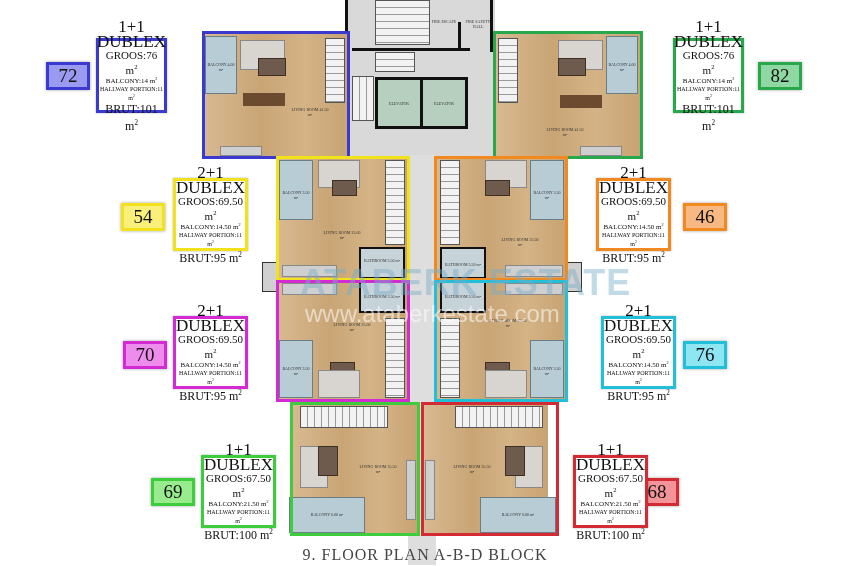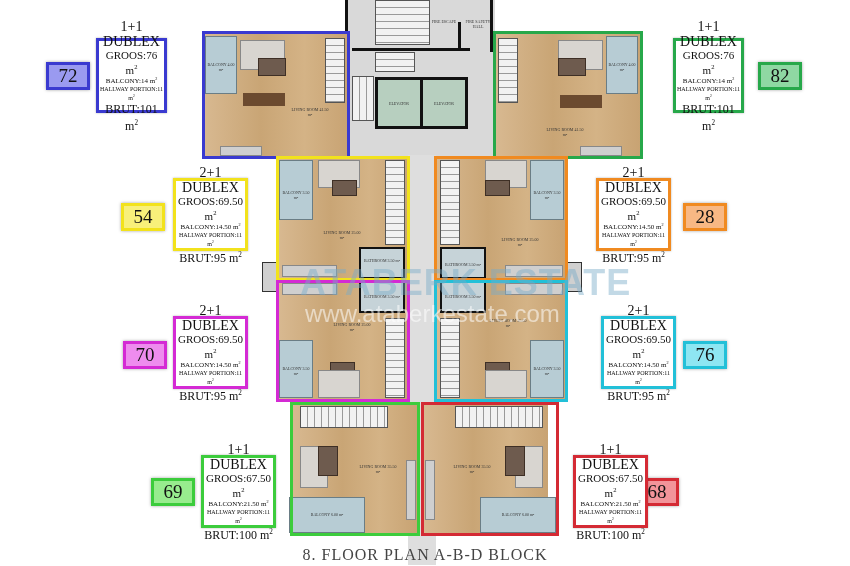--- a/index.html
+++ b/index.html
@@ -13,21 +13,21 @@
   .stairsh{background:repeating-linear-gradient(90deg,#f2f2f2 0 6px,#9a9a9a 6px 7px);border:1px solid #555}
   .bath{background:#c6d3d8;border:2px solid #111}
   .elev{background:#b7cfbf;border:3px solid #111}
   .sofa{background:#d8d5d0;border:1px solid #888}
   .rug{background:#6e5b4e;border:1px solid #3e2f25}
   .table{background:#6b4a2f}
   .kitchen{background:#cfcfcf;border:1px solid #888}
   .unit{position:absolute;border:3px solid;background:transparent}
   .rmlbl{position:absolute;font-size:4px;color:#333;text-align:center;line-height:5px;font-family:"Liberation Serif",serif}
   .info{position:absolute;background:#fff;border:3px solid;text-align:center;color:#111;display:flex;flex-direction:column;justify-content:center;align-items:center;font-family:"Liberation Serif",serif;box-shadow:0 0 2px rgba(0,0,0,.3)}
-  .info .t{font-size:14px;line-height:15px}
+  .info .t{font-size:17px;line-height:15px}
   .info .g{font-size:11px;line-height:12px}
   .info .b{font-size:7px;line-height:8px}
   .info .h{font-size:6px;line-height:7px}
   .info .br{font-size:12px;line-height:14px}
   .num{position:absolute;width:44px;height:28px;border:3px solid;display:flex;align-items:center;justify-content:center;font-size:19px;color:#111;font-family:"Liberation Serif",serif;box-shadow:0 0 3px rgba(0,0,0,.35)}
   .title{position:absolute;left:0;width:850px;top:546px;text-align:center;font-size:16px;letter-spacing:1px;color:#444;font-family:"Liberation Serif",serif}
   .wm{position:absolute;color:rgba(120,170,200,.45);font-family:"Liberation Sans",sans-serif}
   .sup{font-size:60%;vertical-align:super}
 </style>
 </head>
@@ -165,21 +165,21 @@
 
 <div class="num" style="left:121px;top:203px;border-color:#f2e21c;background:#f8f07a">54</div>
 <div class="info" style="left:173px;top:178px;width:75px;height:73px;border-color:#f2e21c">
   <div class="t">2+1 DUBLEX</div>
   <div class="g"><span>GROOS:69.50 m</span><span class="sup">2</span></div>
   <div class="b"><span>BALCONY:14.50 m</span><span class="sup">2</span></div>
   <div class="h"><span>HALLWAY PORTION:11 m</span><span class="sup">2</span></div>
   <div class="br"><span>BRUT:95 m</span><span class="sup">2</span></div>
 </div>
 
-<div class="num" style="left:683px;top:203px;border-color:#f08a20;background:#f8b884">28</div>
+<div class="num" style="left:683px;top:203px;border-color:#f08a20;background:#f8b884">46</div>
 <div class="info" style="left:596px;top:178px;width:75px;height:73px;border-color:#f08a20">
   <div class="t">2+1 DUBLEX</div>
   <div class="g"><span>GROOS:69.50 m</span><span class="sup">2</span></div>
   <div class="b"><span>BALCONY:14.50 m</span><span class="sup">2</span></div>
   <div class="h"><span>HALLWAY PORTION:11 m</span><span class="sup">2</span></div>
   <div class="br"><span>BRUT:95 m</span><span class="sup">2</span></div>
 </div>
 
 <div class="num" style="left:123px;top:341px;border-color:#d42ad4;background:#ee8cee">70</div>
 <div class="info" style="left:173px;top:316px;width:75px;height:73px;border-color:#d42ad4">
@@ -210,13 +210,13 @@
 
 <div class="num" style="left:635px;top:478px;border-color:#d42a34;background:#f2949a">68</div>
 <div class="info" style="left:573px;top:455px;width:75px;height:73px;border-color:#d42a34">
   <div class="t">1+1 DUBLEX</div>
   <div class="g"><span>GROOS:67.50 m</span><span class="sup">2</span></div>
   <div class="b"><span>BALCONY:21.50 m</span><span class="sup">2</span></div>
   <div class="h"><span>HALLWAY PORTION:11 m</span><span class="sup">2</span></div>
   <div class="br"><span>BRUT:100 m</span><span class="sup">2</span></div>
 </div>
 
-<div class="title">8. FLOOR PLAN A-B-D BLOCK</div>
+<div class="title">9. FLOOR PLAN A-B-D BLOCK</div>
 
 </body></html>

